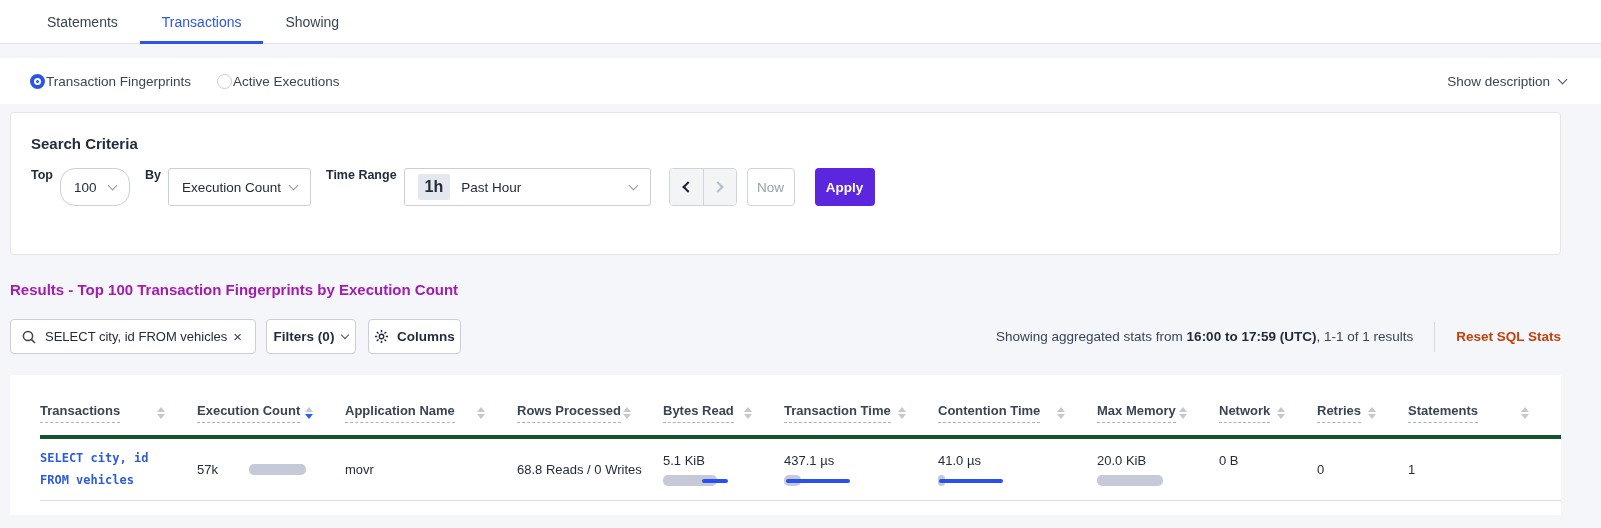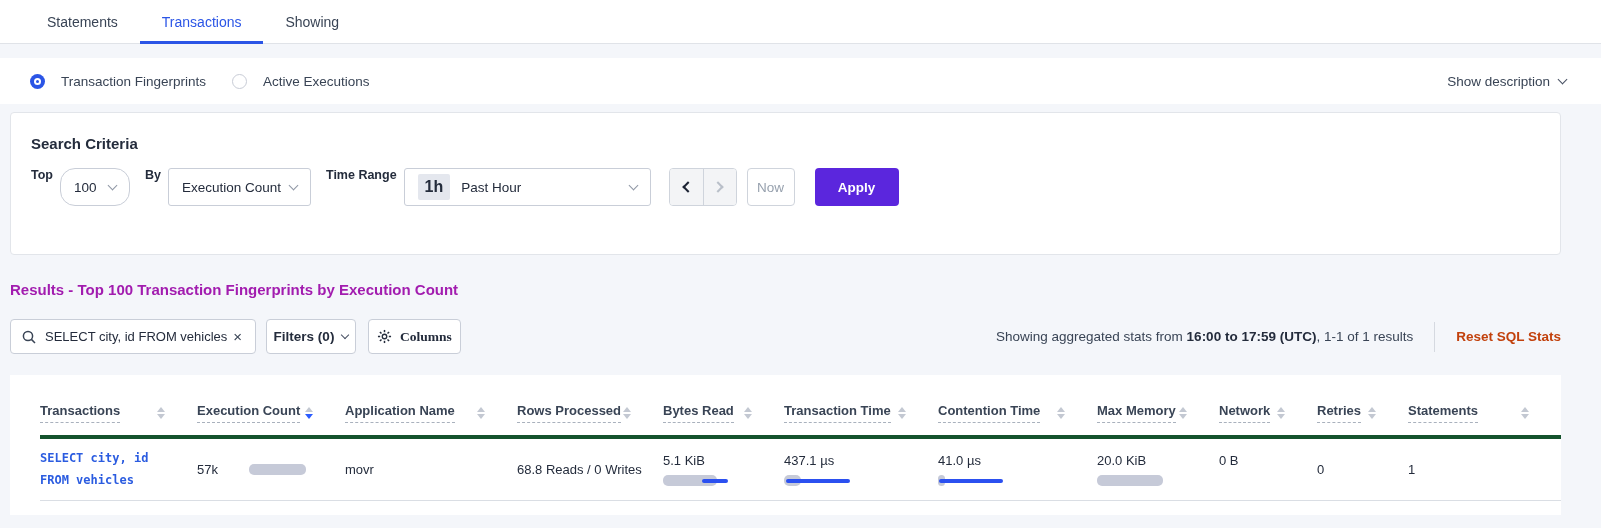--- a/index.html
+++ b/index.html
@@ -7,21 +7,21 @@
 
   
   .tabbar { background:#fff; height:44px; border-bottom:1px solid #e0e3e8; display:flex; align-items:flex-end; padding-left:25px; }
   .tab { font-size:14px; color:#394455; padding:12px 22px 13px 22px; cursor:pointer; position:relative; }
   .tab.active { color:#2b55e6; font-weight:400; }
   .tab.active::after { content:""; position:absolute; left:0; right:0; bottom:-1px; height:3px; background:#2b55e6; }
 
   
   .radiorow { background:#fff; height:46px; margin-top:14px; display:flex; align-items:center; padding:0 35px 0 30px; }
   .radio-group { display:flex; align-items:center; gap:26px; }
-  .radio-item { display:flex; align-items:center; gap:16px; cursor:pointer;text-align:right; }
+  .radio-item { display:flex; align-items:center; gap:1px; cursor:pointer;text-align:right; }
   .radio-outer { width:15px; height:15px; border-radius:50%; background:#2b55e6; display:flex; align-items:center; justify-content:center; }
   .radio-white { width:7px; height:7px; border-radius:50%; background:#fff; display:flex; align-items:center; justify-content:center; }
   .radio-core { width:3px; height:3px; border-radius:50%; background:#2b55e6; }
   .radio-empty { width:15px; height:15px; border-radius:50%; background:#fff; border:1px solid #c8ccd6; }
   .radio-label { font-size:13.5px; color:#394455; }
   .show-desc { margin-left:auto; display:flex; align-items:center; gap:9px; font-size:13.5px; color:#394455; cursor:pointer; }
 
   .chev { width:7px; height:7px; border-right:1.8px solid #475063; border-bottom:1.8px solid #475063; transform:rotate(45deg); margin-top:-4px; }
   .chev.gray { border-color:#8f97a5; }
 
@@ -39,31 +39,31 @@
   .sel-top { width:70px; margin-right:15px;border-radius:15px; }
   .sel-by { width:143px; margin-right:15px; }
   .sel-time { width:247px; }
   .time-badge { background:#e4e7ee; border-radius:2px; font-size:16px; font-weight:bold; color:#242c3c; padding:4px 7px; margin-right:11px;text-align:center; }
   .arrow-group { display:flex; margin-left:18px; border:1px solid #cfd4dc; border-radius:4px; overflow:hidden; height:38px; }
   .arrow-btn { width:33px; height:100%; background:#f3f4f6; display:flex; align-items:center; justify-content:center; cursor:pointer; }
   .arrow-btn + .arrow-btn { border-left:1px solid #cfd4dc; }
   .chev-left { width:8px; height:8px; border-left:2.4px solid #1b2233; border-bottom:2.4px solid #1b2233; transform:rotate(45deg); margin-left:3px; }
   .chev-right { width:8px; height:8px; border-right:2px solid #b9bfc9; border-top:2px solid #b9bfc9; transform:rotate(45deg); margin-right:3px; }
   .now-btn { margin-left:10px; width:48px; height:38px; background:#fff; border:1px solid #cfd4dc; border-radius:4px; font-size:13.5px; color:#97a1ae; display:flex; align-items:center; justify-content:center; cursor:default; }
-  .apply-btn { margin-left:20px; width:84px; height:38px; background:#5b26dd; border:none; border-radius:4px; color:#fff; font-size:13.5px; font-weight:bold; display:flex; align-items:center; justify-content:center; cursor:pointer; }
+  .apply-btn { margin-left:20px; width:60px; height:38px; background:#5b26dd; border:none; border-radius:4px; color:#fff; font-size:13.5px; font-weight:bold; display:flex; align-items:center; justify-content:center; cursor:pointer; }
 
   
   .results-heading { margin-top:26px; font-size:15px; font-weight:bold; color:#a21caf; }
   .results-controls { margin-top:21px; display:flex; align-items:center; }
   .searchbox { width:246px; height:35px; background:#fff; border:1px solid #c9ced8; border-radius:4px; display:flex; align-items:center; padding:0 11px; }
   .searchbox input { border:none; outline:none; flex:1; font-size:13px; color:#242c3c; font-family:"Liberation Sans", sans-serif; margin-left:9px; min-width:0; }
   .clear-x { color:#394455; font-size:15px; cursor:pointer; padding:0 2px; }
   .btn-outline { height:35px; background:#fff; border:1px solid #c9ced8; border-radius:4px; display:flex; align-items:center; justify-content:center; gap:8px; font-size:13.5px; font-weight:bold; color:#242c3c; cursor:pointer; }
   .filters-btn { width:90px; margin-left:10px; }
-  .columns-btn { width:93px; margin-left:12px;font-family:Liberation Serif, serif; }
+  .columns-btn { width:93px; margin-left:12px; }
   .right-stats { margin-left:auto; display:flex; align-items:center; }
   .stats-text { font-size:13.5px; color:#394455; }
   .stats-text b { color:#242c3c; }
   .vdivider { width:1px; height:30px; background:#d5d9e0; margin:0 21px; }
   .reset-link { font-size:13.5px; font-weight:bold; color:#c2410c; cursor:pointer; white-space:nowrap; }
 
   
   .table-panel { background:#fff; margin-top:21px; height:140px; padding:0 0 13px 30px; }
   .tgrid { display:grid; grid-template-columns:157px 148px 172px 146px 121px 154px 159px 122px 98px 91px 1fr; }
   .thead { height:60px; align-items:end; padding-bottom:0; }

